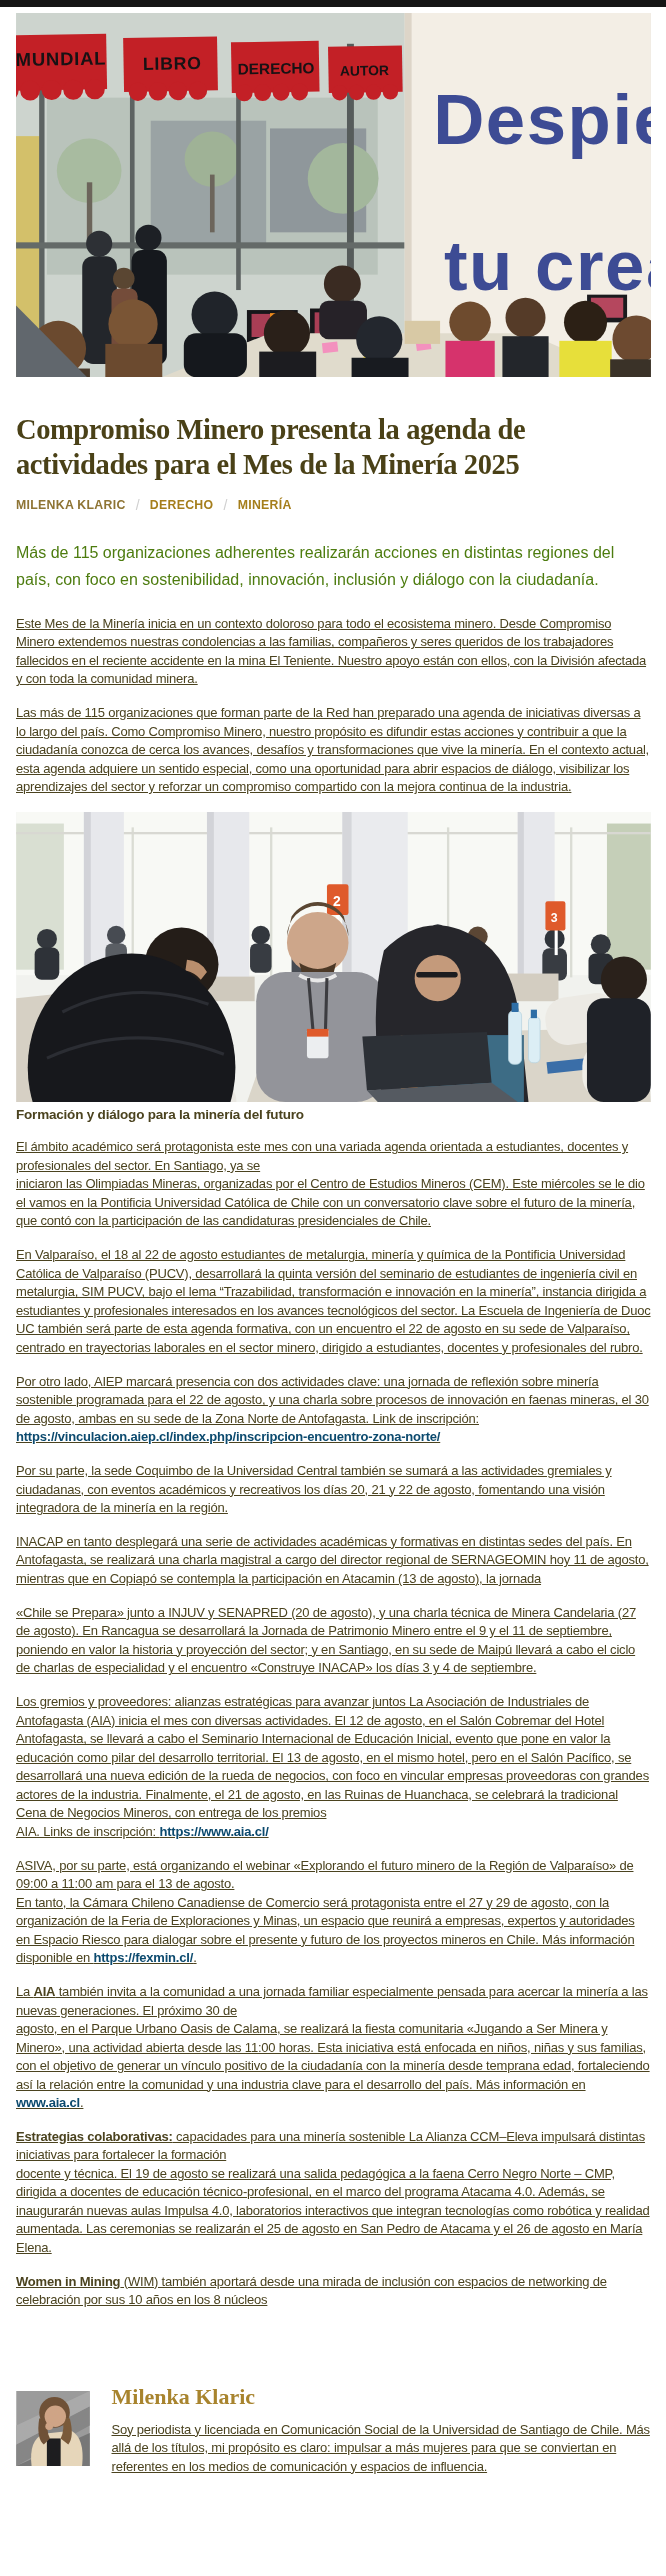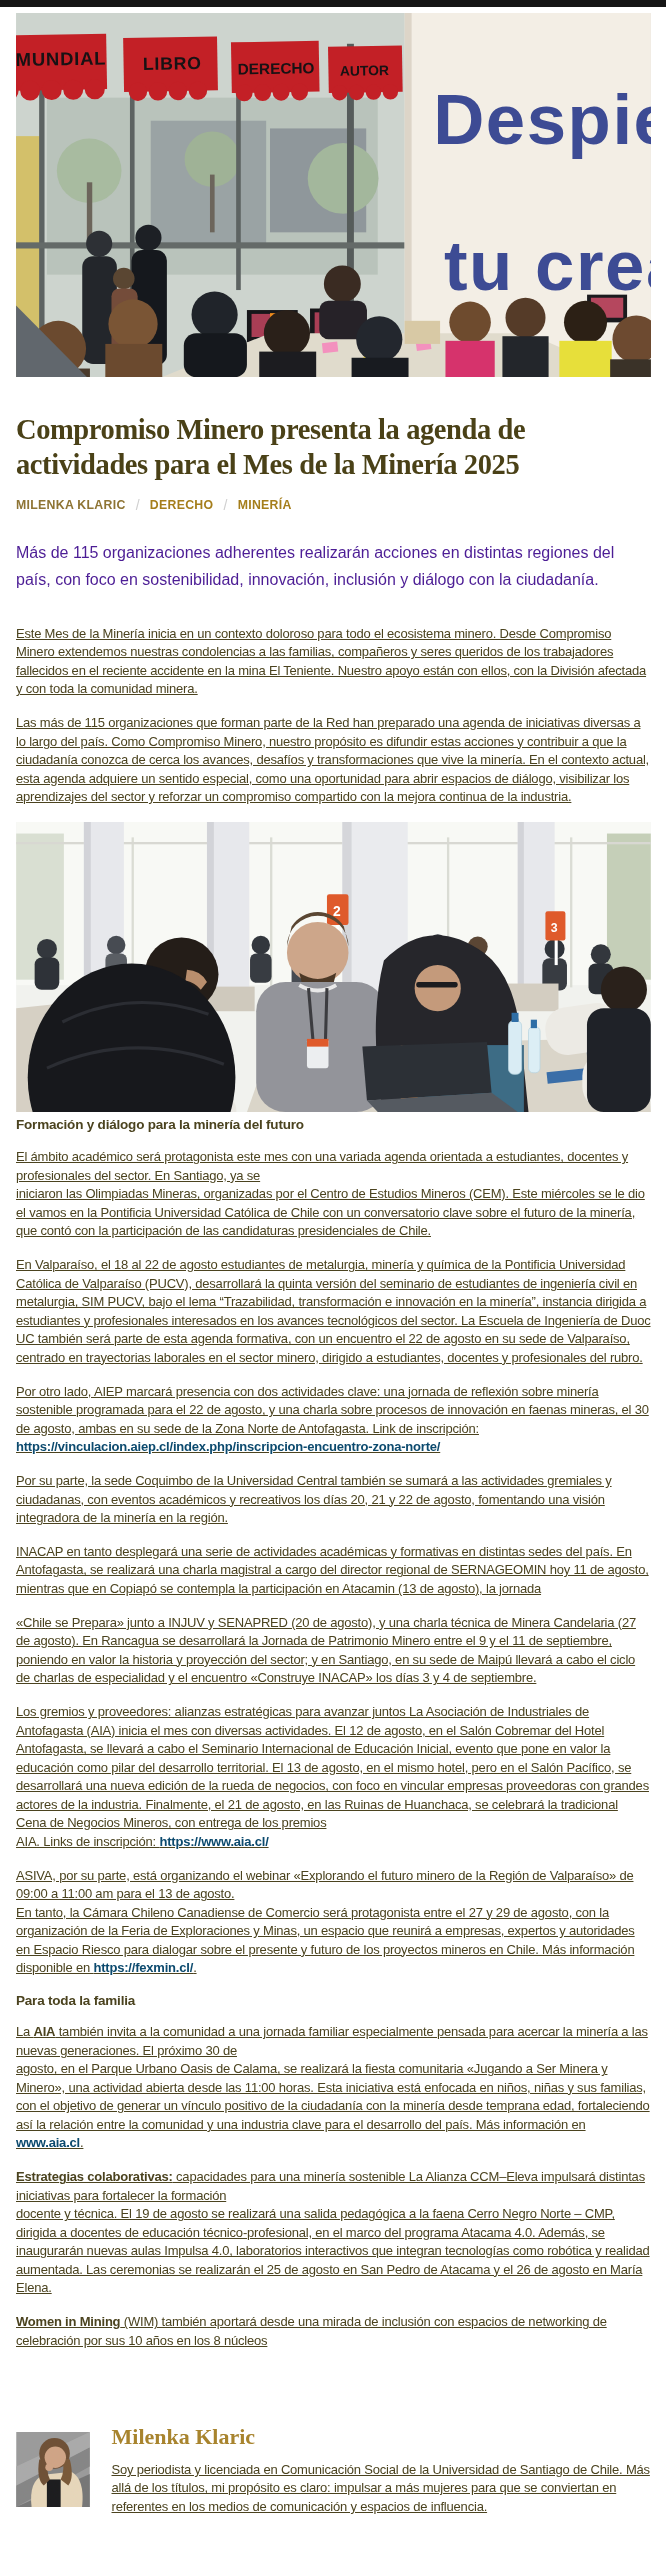--- a/index.html
+++ b/index.html
@@ -15,21 +15,21 @@
   .date-month{margin-top:23px;font-size:10.8px;font-weight:bold;letter-spacing:0.8px;color:#3c3c3c;}
   .date-day{font-size:31px;color:#1c1c1c;line-height:1.05;margin-top:2.3px;font-weight:500;}
   .date-year{font-size:11.5px;color:#3c3c3c;margin-top:7.7px;}
   .title-col{flex:1;min-width:0;}
   h1.article-title{margin:15px 0 14px;font-family:"Liberation Serif",serif;font-weight:600;font-size:28.5px;line-height:1.22;letter-spacing:-0.4px;color:#4a4117;}
   .byline{display:flex;align-items:center;gap:10px;font-size:12.3px;font-weight:bold;letter-spacing:0.3px;}
   .byline .author{color:#8e7434;text-decoration:none;}
   .byline .sep{color:#cfcfcf;font-weight:400;font-size:14px;}
   .byline .cat{color:#a57e1b;text-decoration:none;}
   
-  .lead{font-size:16px;line-height:27px;color:#4c1d95;margin:0 0 32px;}
+  .lead{font-size:16px;line-height:27px;color:#4d7c0f;margin:0 0 22px;}
   p.body{font-size:13px;line-height:18.5px;letter-spacing:-0.2px;color:#4b431f;margin:0 0 15.4px;text-decoration:underline;}
   p.body .b{font-weight:bold;margin-top:11px;}
   a.lnk{color:#0c4a6e;font-weight:bold;text-decoration:none;}
   .photo2-wrap{margin:10.8px 0 5.4px;}
   .caption{font-size:13.5px;font-weight:bold;color:#4b431f;margin:0 0 16px;letter-spacing:-0.2px;}
   .subheading{font-size:13.5px;font-weight:bold;color:#4b431f;margin:3.1px 0 15.4px;letter-spacing:-0.2px;}
   
   .author-section{display:flex;gap:21.5px;margin-top:74px;}
   .author-photo{width:74px;height:75px;flex-shrink:0;margin-top:7.7px;}
   .author-info{flex:1;min-width:0;}
@@ -256,21 +256,20 @@
 
   <p class="body"><span>El ámbito académico será protagonista este mes con una variada agenda orientada a estudiantes, docentes y profesionales del sector. En Santiago, ya se</span><br><span>iniciaron las Olimpiadas Mineras, organizadas por el Centro de Estudios Mineros (CEM). Este miércoles se le dio el vamos en la Pontificia Universidad Católica de Chile con un conversatorio clave sobre el futuro de la minería, que contó con la participación de las candidaturas presidenciales de Chile.</span></p>
   <p class="body"><span>En Valparaíso, el 18 al 22 de agosto estudiantes de metalurgia, minería y química de la Pontificia Universidad Católica de Valparaíso (PUCV), desarrollará la quinta versión del seminario de estudiantes de ingeniería civil en metalurgia, SIM PUCV, bajo el lema “Trazabilidad, transformación e innovación en la minería”, instancia dirigida a estudiantes y profesionales interesados en los avances tecnológicos del sector. La Escuela de Ingeniería de Duoc UC también será parte de esta agenda formativa, con un encuentro el 22 de agosto en su sede de Valparaíso, centrado en trayectorias laborales en el sector minero, dirigido a estudiantes, docentes y profesionales del rubro.</span></p>
   <p class="body"><span>Por otro lado, AIEP marcará presencia con dos actividades clave: una jornada de reflexión sobre minería sostenible programada para el 22 de agosto, y una charla sobre procesos de innovación en faenas mineras, el 30 de agosto, ambas en su sede de la Zona Norte de Antofagasta. Link de inscripción:</span><br><a href="#" class="lnk">https://vinculacion.aiep.cl/index.php/inscripcion-encuentro-zona-norte/</a></p>
   <p class="body"><span>Por su parte, la sede Coquimbo de la Universidad Central también se sumará a las actividades gremiales y ciudadanas, con eventos académicos y recreativos los días 20, 21 y 22 de agosto, fomentando una visión integradora de la minería en la región.</span></p>
   <p class="body"><span>INACAP en tanto desplegará una serie de actividades académicas y formativas en distintas sedes del país. En Antofagasta, se realizará una charla magistral a cargo del director regional de SERNAGEOMIN hoy 11 de agosto, mientras que en Copiapó se contempla la participación en Atacamin (13 de agosto), la jornada</span></p>
   <p class="body"><span>«Chile se Prepara» junto a INJUV y SENAPRED (20 de agosto), y una charla técnica de Minera Candelaria (27 de agosto). En Rancagua se desarrollará la Jornada de Patrimonio Minero entre el 9 y el 11 de septiembre, poniendo en valor la historia y proyección del sector; y en Santiago, en su sede de Maipú llevará a cabo el ciclo de charlas de especialidad y el encuentro «Construye INACAP» los días 3 y 4 de septiembre.</span></p>
   <p class="body"><span>Los gremios y proveedores: alianzas estratégicas para avanzar juntos La Asociación de Industriales de Antofagasta (AIA) inicia el mes con diversas actividades. El 12 de agosto, en el Salón Cobremar del Hotel Antofagasta, se llevará a cabo el Seminario Internacional de Educación Inicial, evento que pone en valor la educación como pilar del desarrollo territorial. El 13 de agosto, en el mismo hotel, pero en el Salón Pacífico, se desarrollará una nueva edición de la rueda de negocios, con foco en vincular empresas proveedoras con grandes actores de la industria. Finalmente, el 21 de agosto, en las Ruinas de Huanchaca, se celebrará la tradicional Cena de Negocios Mineros, con entrega de los premios</span><br><span>AIA. Links de inscripción: </span><a href="#" class="lnk">https://www.aia.cl/</a></p>
   <p class="body"><span>ASIVA, por su parte, está organizando el webinar «Explorando el futuro minero de la Región de Valparaíso» de 09:00 a 11:00 am para el 13 de agosto.</span><br><span>En tanto, la Cámara Chileno Canadiense de Comercio será protagonista entre el 27 y 29 de agosto, con la organización de la Feria de Exploraciones y Minas, un espacio que reunirá a empresas, expertos y autoridades en Espacio Riesco para dialogar sobre el presente y futuro de los proyectos mineros en Chile. Más información disponible en </span><a href="#" class="lnk">https://fexmin.cl/</a><span>.</span></p>
 
-  <div class="subheading">Para toda la familia</div>
 
   <p class="body"><span>La </span><span class="b">AIA</span><span> también invita a la comunidad a una jornada familiar especialmente pensada para acercar la minería a las nuevas generaciones. El próximo 30 de</span><br><span>agosto, en el Parque Urbano Oasis de Calama, se realizará la fiesta comunitaria «Jugando a Ser Minera y Minero», una actividad abierta desde las 11:00 horas. Esta iniciativa está enfocada en niños, niñas y sus familias, con el objetivo de generar un vínculo positivo de la ciudadanía con la minería desde temprana edad, fortaleciendo así la relación entre la comunidad y una industria clave para el desarrollo del país. Más información en </span><a href="#" class="lnk">www.aia.cl</a><span>.</span></p>
   <p class="body"><span class="b">Estrategias colaborativas:</span><span> capacidades para una minería sostenible La Alianza CCM–Eleva impulsará distintas iniciativas para fortalecer la formación</span><br><span>docente y técnica. El 19 de agosto se realizará una salida pedagógica a la faena Cerro Negro Norte – CMP, dirigida a docentes de educación técnico-profesional, en el marco del programa Atacama 4.0. Además, se inaugurarán nuevas aulas Impulsa 4.0, laboratorios interactivos que integran tecnologías como robótica y realidad aumentada. Las ceremonias se realizarán el 25 de agosto en San Pedro de Atacama y el 26 de agosto en María</span><br><span>Elena.</span></p>
   <p class="body"><span class="b">Women in Mining</span><span> (WIM) también aportará desde una mirada de inclusión con espacios de networking de celebración por sus 10 años en los 8 núcleos</span><br></p>
 
   <div class="author-section">
     <div class="author-photo">
       <svg width="74" height="75" viewBox="0 0 96 98">
         <rect width="96" height="98" fill="#9b9b9b"></rect>
         <polygon points="0,98 0,70 96,20 96,45" fill="#868686"></polygon>

